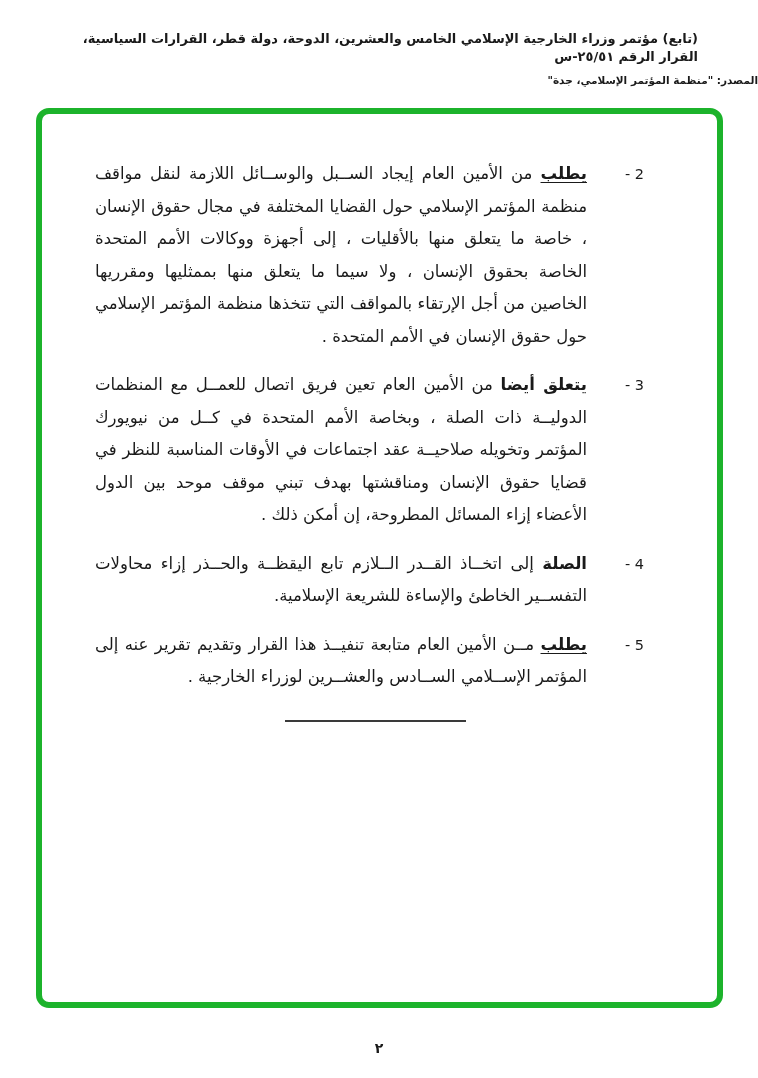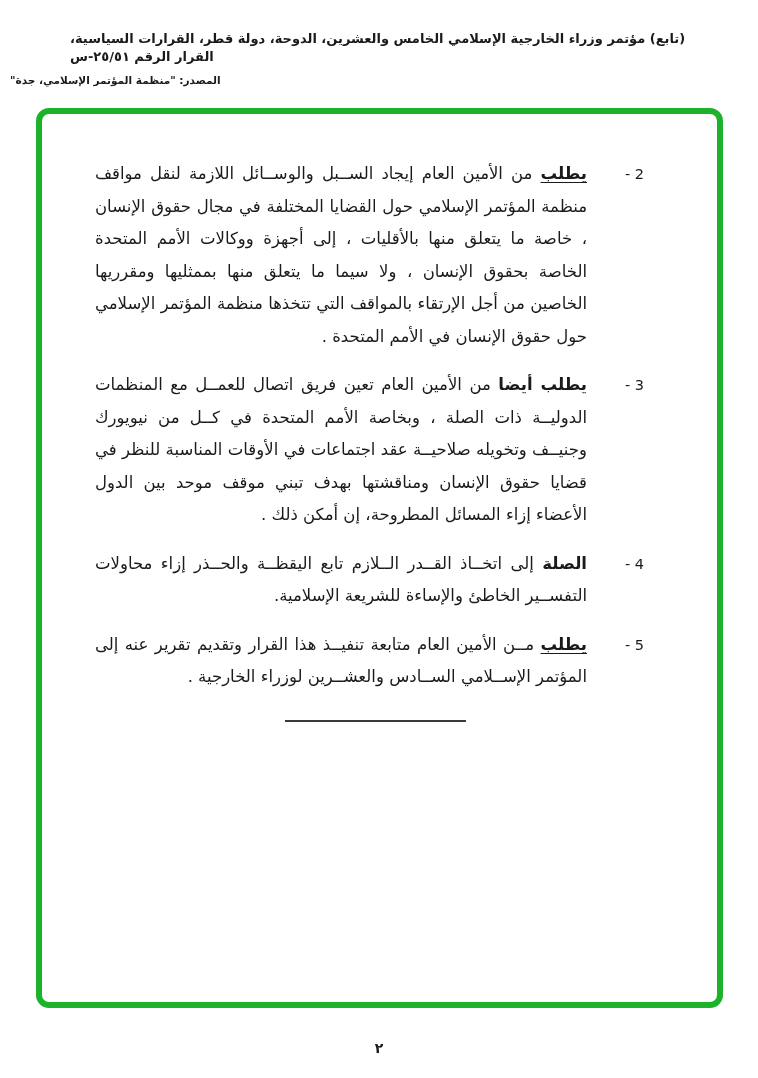--- a/index.html
+++ b/index.html
@@ -8,21 +8,21 @@
     width:758px; height:1078px;
     position:relative;
     overflow:hidden;
     font-family:"DejaVu Sans", sans-serif;
     color:#1a1a1a;
   }
 
   
   .doc-header {
     position:absolute; top:30px; left:10px; right:0;
-    direction:rtl; text-align:left;
+    direction:rtl; text-align:right;
   }
   .doc-header .line1 {
     font-size:13px; font-weight:bold; line-height:18px;
     padding:0 60px;
   }
   .doc-header .line2 {
     font-size:10.5px; font-weight:bold; margin-top:8px;
   }
 
   
@@ -82,21 +82,21 @@
 
 <div class="content">
 
   <div class="item">
     <span class="marker">2 -</span>
     <span class="body-text"><span class="lead underline">يطلب</span><span> من الأمين العام إيجاد الســبل والوســائل اللازمة لنقل مواقف منظمة المؤتمر الإسلامي حول القضايا المختلفة في مجال حقوق الإنسان ، خاصة ما يتعلق منها بالأقليات ، إلى أجهزة ووكالات الأمم المتحدة الخاصة بحقوق الإنسان ، ولا سيما ما يتعلق منها بممثليها ومقرريها الخاصين من أجل الإرتقاء بالمواقف التي تتخذها منظمة المؤتمر الإسلامي حول حقوق الإنسان في الأمم المتحدة .</span></span>
   </div>
 
   <div class="item">
     <span class="marker">3 -</span>
-    <span class="body-text"><span class="lead">يطلب أيضا</span><span> من الأمين العام تعين فريق اتصال للعمــل مع المنظمات الدوليــة ذات الصلة ، وبخاصة الأمم المتحدة في كــل من نيويورك وجنيــف وتخويله صلاحيــة عقد اجتماعات في الأوقات المناسبة للنظر في قضايا حقوق الإنسان ومناقشتها بهدف تبني موقف موحد بين الدول الأعضاء إزاء المسائل المطروحة، إن أمكن ذلك .</span></span>
+    <span class="body-text"><span class="lead">يتعلق أيضا</span><span> من الأمين العام تعين فريق اتصال للعمــل مع المنظمات الدوليــة ذات الصلة ، وبخاصة الأمم المتحدة في كــل من نيويورك المؤتمر وتخويله صلاحيــة عقد اجتماعات في الأوقات المناسبة للنظر في قضايا حقوق الإنسان ومناقشتها بهدف تبني موقف موحد بين الدول الأعضاء إزاء المسائل المطروحة، إن أمكن ذلك .</span></span>
   </div>
 
   <div class="item">
     <span class="marker">4 -</span>
     <span class="body-text"><span class="lead">الصلة</span><span> إلى اتخــاذ القــدر الــلازم تابع اليقظــة والحــذر إزاء محاولات التفســير الخاطئ والإساءة للشريعة الإسلامية.</span></span>
   </div>
 
   <div class="item">
     <span class="marker">5 -</span>
     <span class="body-text"><span class="lead underline">يطلب</span><span> مــن الأمين العام متابعة تنفيــذ هذا القرار وتقديم تقرير عنه إلى المؤتمر الإســلامي الســادس والعشــرين لوزراء الخارجية .</span></span>

